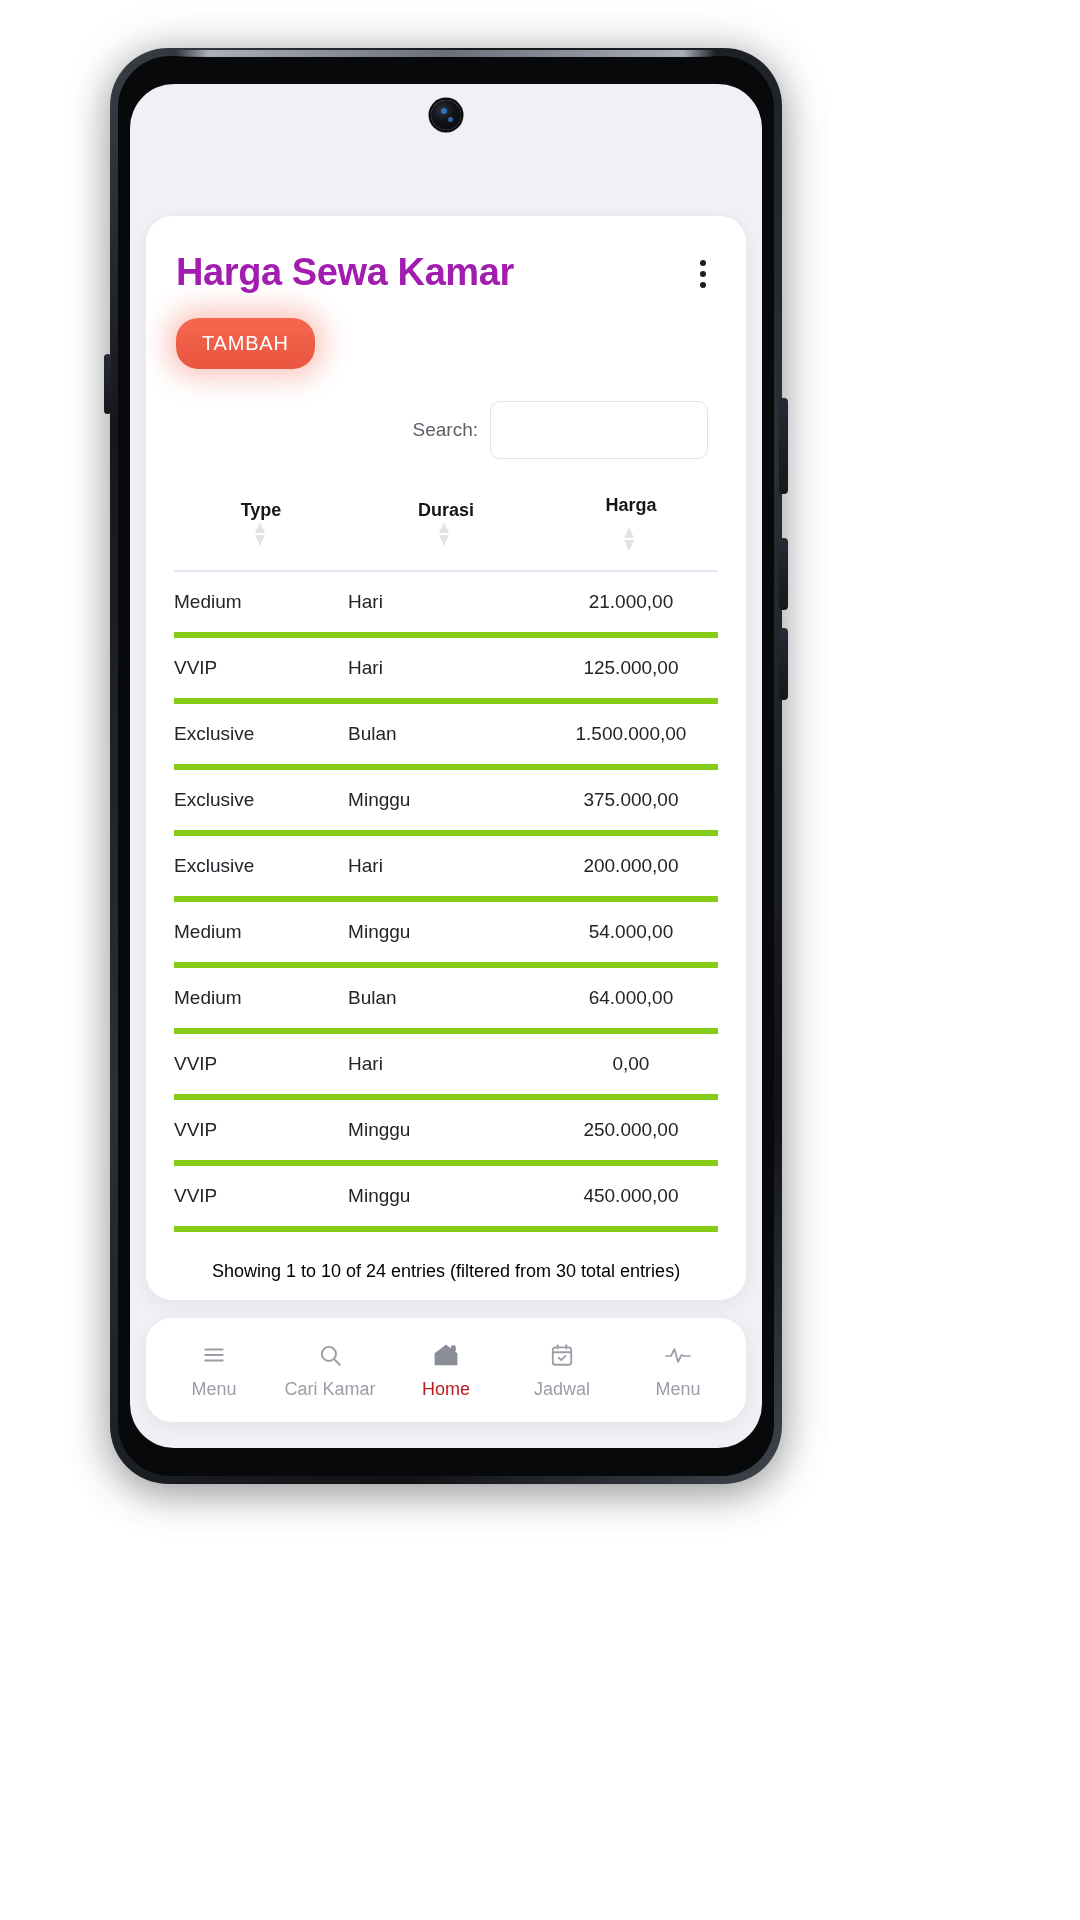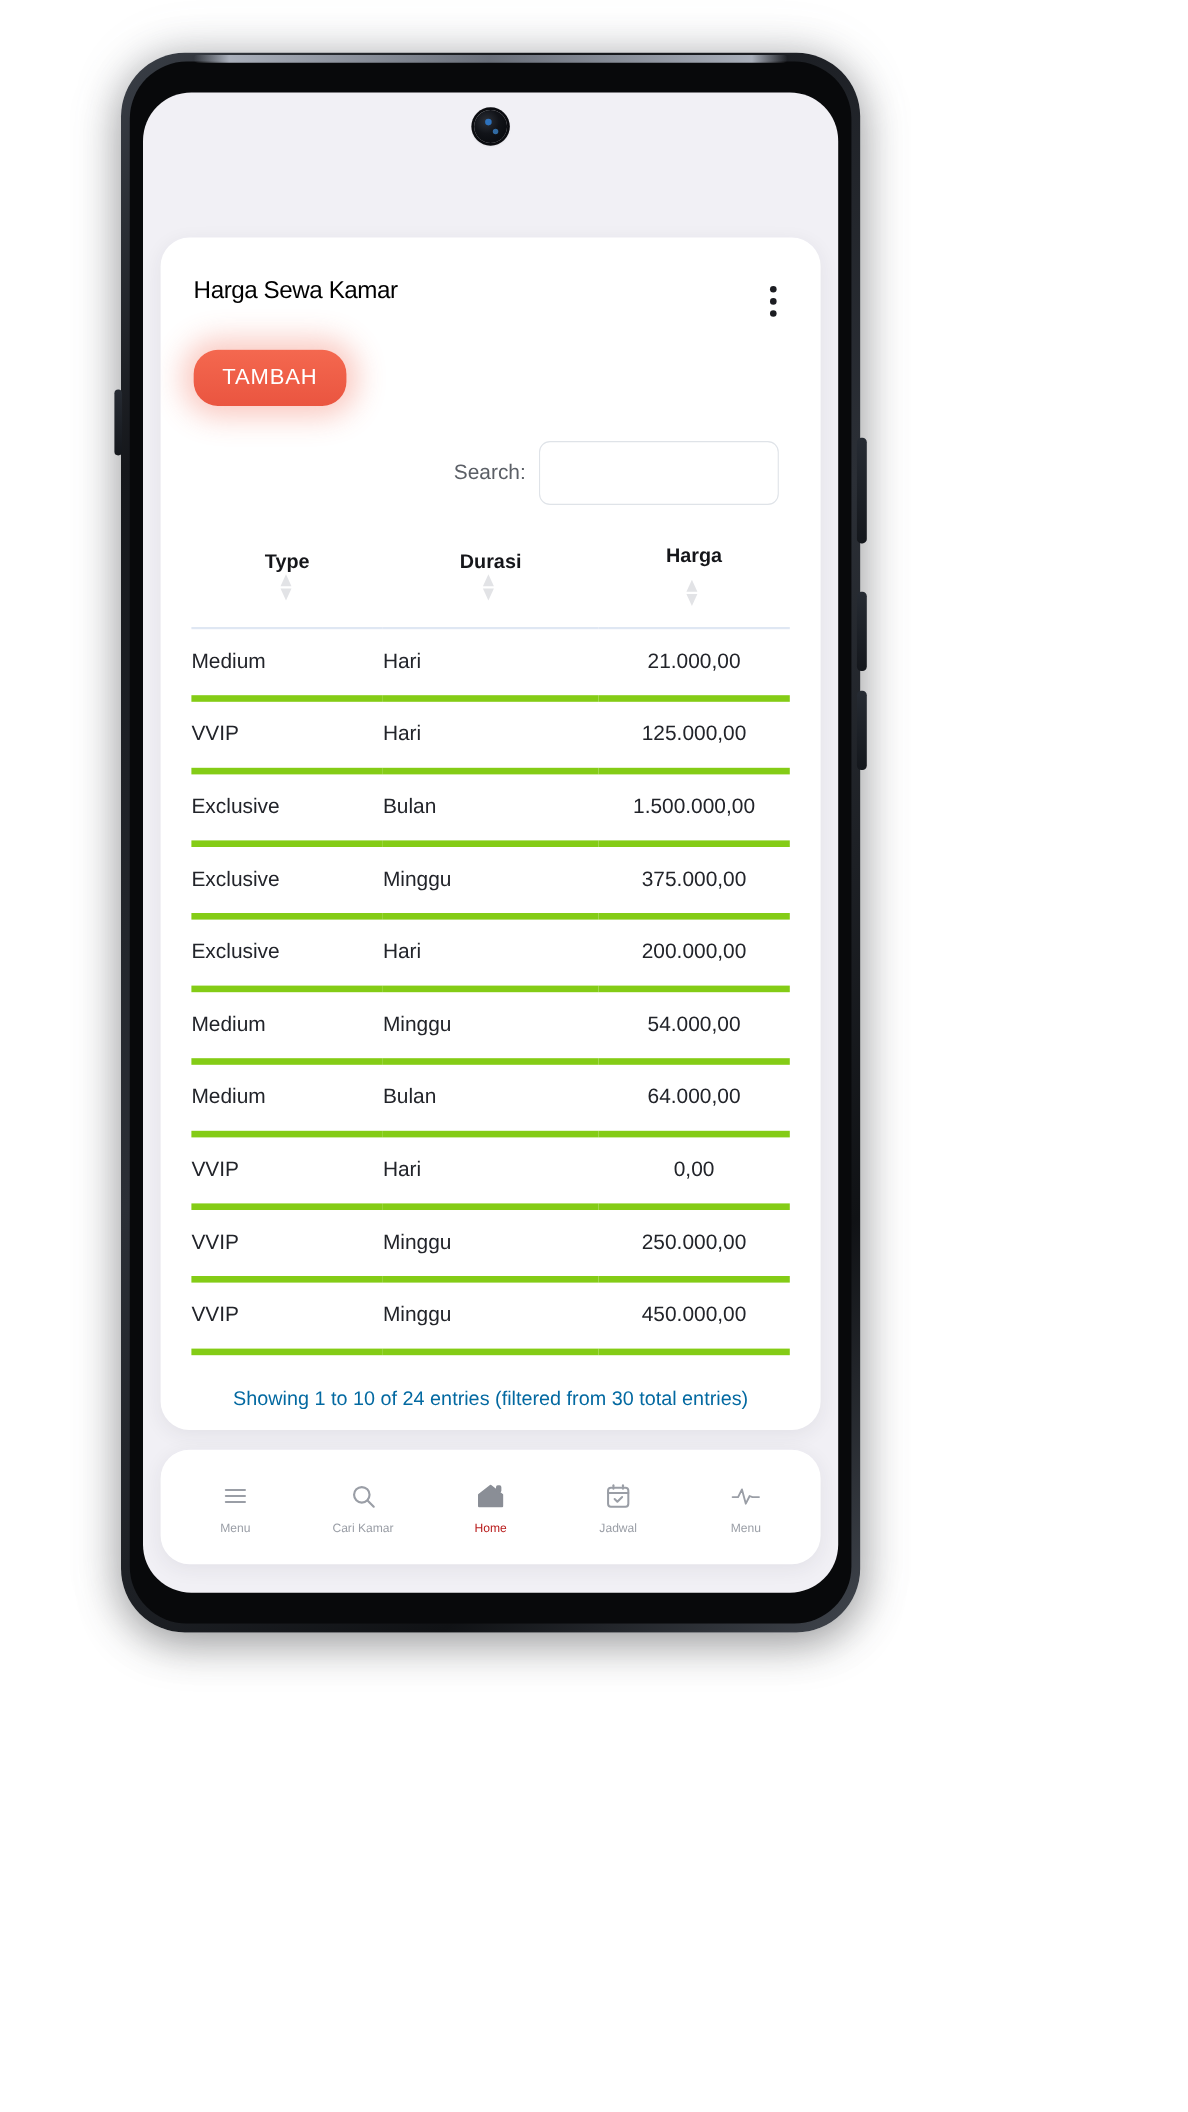--- a/index.html
+++ b/index.html
@@ -122,23 +122,23 @@
 
   .card-head {
     position: relative;
     padding: 36px 30px 0 30px;
     display: flex;
     align-items: flex-start;
     justify-content: space-between;
   }
 
   .page-title {
-    font-size: 22px;
-    font-weight: normal;
-    color: #000000;
+    font-size: 38px;
+    font-weight: bold;
+    color: #a21caf;
     letter-spacing: -0.4px;
     line-height: 1.1;
   }
 
   .kebab {
     display: flex;
     flex-direction: column;
     gap: 5px;
     align-items: center;
     padding: 8px 10px;
@@ -244,21 +244,21 @@
     vertical-align: middle;
   }
   table.data td.price { text-align: center; }
 
   
   .table-info {
     padding: 26px 34px 0 34px;
     text-align: center;
     font-size: 18px;
     line-height: 1.55;
-    color: #0369a1;
+    color: #000000;
   }
 
   .pagination {
     display: flex;
     align-items: center;
     justify-content: center;
     gap: 8px;
     padding-top: 16px;
   }
   .page-btn {
@@ -301,21 +301,21 @@
   .nav-item {
     display: flex;
     flex-direction: column;
     align-items: center;
     gap: 9px;
     width: 112px;
     cursor: pointer;
   }
   .nav-icon { height: 30px; display: flex; align-items: center; justify-content: center; }
   .nav-label {
-    font-size: 11px;
+    font-size: 18px;
     color: #9a9ea6;
   }
   .nav-item.active .nav-label { color: #b91c1c; }
 </style>
 </head>
 <body>
 
 <div id="stage">
 
   <div class="phone-shadow"></div>

